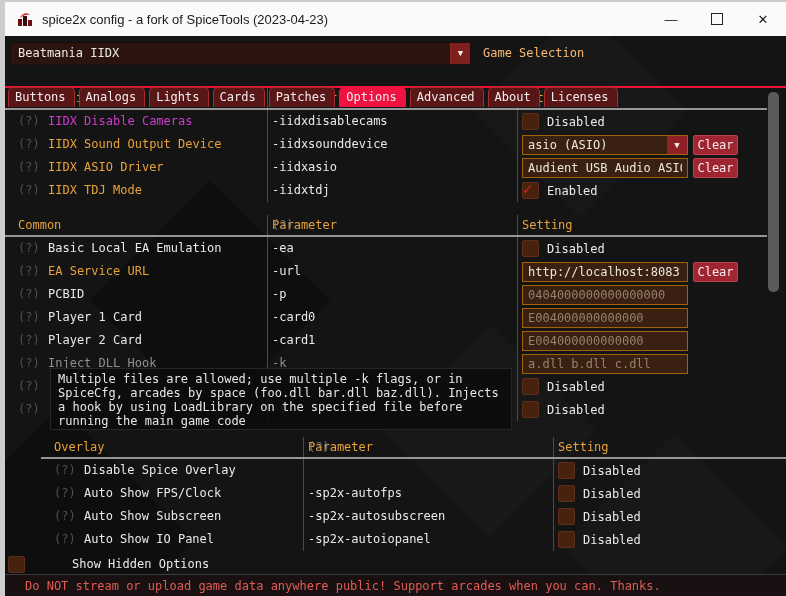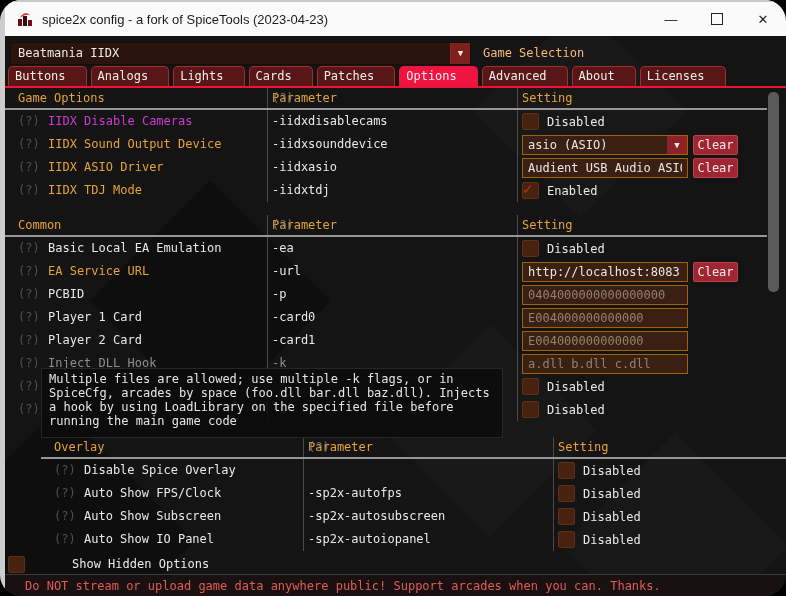--- a/index.html
+++ b/index.html
@@ -1,17 +1,17 @@
 <!DOCTYPE html>
 <html><head>
 <meta charset="utf-8">
 <style>
   html,body{margin:0;padding:0;background:#000;}
   #screen{position:relative;width:786px;height:596px;overflow:hidden;background:#141414;
-          font-family:"DejaVu Sans Mono",monospace;font-size:12px;color:#e9e9e9;border-radius:21px;}
+          font-family:"DejaVu Sans Mono",monospace;font-size:12px;color:#e9e9e9;}
   
   #left-strip{position:absolute;left:0;top:0;width:5px;height:596px;background:#cdcdcd;z-index:30;}
   #titlebar{position:absolute;left:5px;top:0;right:0;height:36px;background:#fafafa;
             border-top:2px solid #c9c9c9;box-sizing:border-box;display:flex;align-items:center;
             font-family:"Liberation Sans",sans-serif;font-size:13px;color:#1b1b1b;z-index:20;}
   #titlebar .app-icon{margin:0 9px 0 12px;width:16px;height:16px;flex:none;}
   #titlebar .title-text{flex:1 1 auto;white-space:nowrap;overflow:hidden;}
   .win-btn{width:46px;height:34px;display:flex;align-items:center;justify-content:center;
            color:#222;font-size:13px;flex:none;cursor:default;}
   .max-box{width:10px;height:10px;border:1px solid #222;display:block;}
@@ -22,22 +22,22 @@
   .poly.d{background:rgba(0,0,0,0.28);}
   
   #gamesel{position:absolute;top:6px;left:5px;width:461px;height:23px;background:#2b130e;
            border:1px solid #1c0c08;box-sizing:border-box;cursor:default;}
   #gamesel .val{position:absolute;left:7px;top:0;line-height:21px;color:#efeae6;}
   #gamesel .dd-btn{position:absolute;right:0;top:0;width:19px;height:21px;background:#7e201c;
            border-left:1px solid #8e2a26;color:#f2e8e8;font-size:9px;line-height:21px;text-align:center;}
   #gamesel-label{position:absolute;top:6px;left:478px;height:23px;line-height:23px;color:#fdba74;}
   
   #tabs{position:absolute;top:30px;left:3px;display:flex;gap:4px;z-index:2;}
-  .tab{height:20px;box-sizing:border-box;line-height:17px;padding:1px 20px 0 6px;background:#591616;
-       border:1px solid #a62b2b;border-bottom:none;border-radius:5px 5px 0 0;color:#f2eded;cursor:default;}
+  .tab{height:20px;box-sizing:border-box;line-height:17px;padding:1px 8px 0 6px;background:#591616;
+       border:1px solid #a62b2b;border-bottom:none;border-radius:5px 5px 0 0;color:#f2eded;cursor:default;margin-top:21px;}
   .tab.active{background:#ee1340;border-color:#ee1340;}
   #tab-underline{position:absolute;top:50px;left:0;right:0;height:2px;background:#ee1236;}
   
   .sec{position:absolute;left:0;width:762px;}
   .vline{position:absolute;top:0;bottom:0;width:1px;background:#4a4a4a;}
   .v1{left:262px;} .v2{left:512px;}
   .sec-head{position:relative;height:22px;box-sizing:border-box;border-bottom:2px solid #969696;}
   .sec-head span{position:absolute;top:0;line-height:20px;color:#e8a23a;}
   .sec-title{left:13px;}
   .ph{left:267px;} .sh{left:517px;}
@@ -59,21 +59,21 @@
          padding:0 5px;position:relative;flex:none;}
   .field.w{width:166px;}
   input.field{padding:0 5px;outline:none;}
   input.field::placeholder{color:#96816c;opacity:1;}
   .field .dd{position:absolute;right:0;top:0;width:20px;height:18px;background:#8e2125;
          color:#f0e6e6;font-size:9px;line-height:18px;text-align:center;}
   .field.has-dd{padding-right:24px;}
   .clear{width:45px;height:20px;margin-left:5px;background:#9f2530;border:1px solid #b8414c;
          color:#f4ecec;font-size:12px;font-family:inherit;border-radius:2px;padding:0;flex:none;cursor:default;}
   
-  #tooltip{position:absolute;left:36px;top:332px;width:462px;height:70px;box-sizing:border-box;
+  #tooltip{position:absolute;left:45px;top:332px;width:462px;height:62px;box-sizing:border-box;
            background:rgba(12,12,12,0.87);border:1px solid #262626;padding:3px 0 0 7px;z-index:8;
            color:#e6e6e6;}
   #tooltip div{line-height:14px;white-space:pre;}
   
   #show-hidden{position:absolute;top:518px;left:3px;height:20px;display:flex;align-items:center;gap:40px;}
   #show-hidden .cb-text{margin-left:7px;}
   #statusbar{position:absolute;left:0;right:0;top:538px;bottom:0;background:#191111;
              border-top:1px solid #3a3a3a;box-sizing:border-box;}
   #statusbar span{display:block;margin:2px 0 0 20px;line-height:18px;color:#e25b55;}
   

